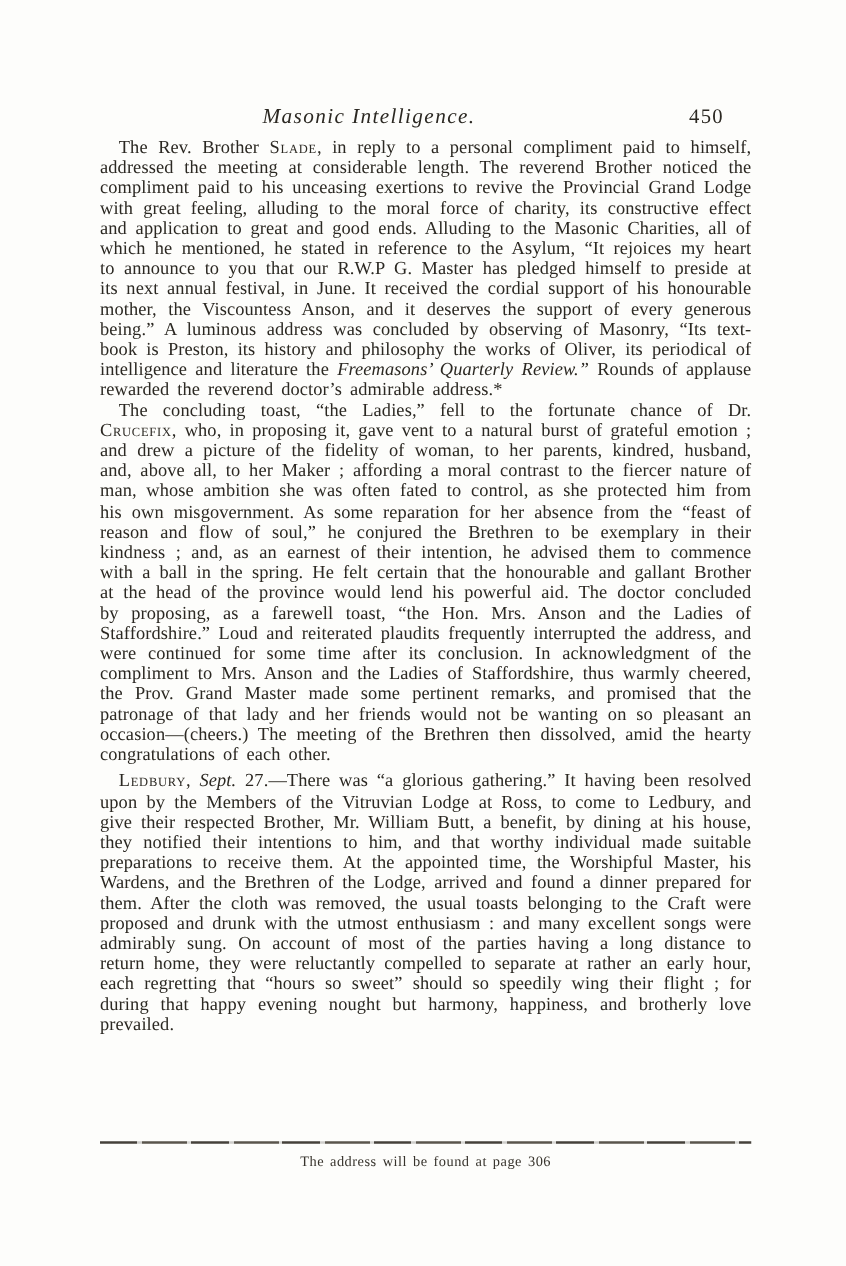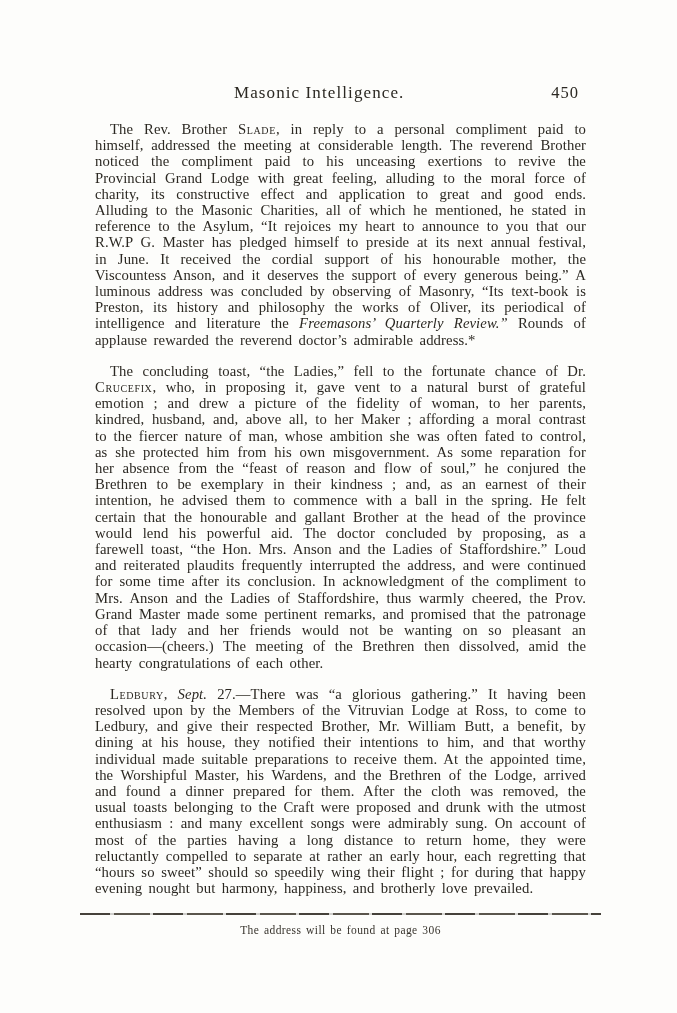--- a/index.html
+++ b/index.html
@@ -22,37 +22,38 @@
     top: 83px;
     width: 521px;
   }
   .running-head {
     position: relative;
     height: 23px;
     font-size: 17px;
   }
   .head-title {
     position: absolute;
-    left: 154px;
+    left: 130px;
     top: 0;
+    font-style: italic;
     letter-spacing: 1.1px;
     white-space: nowrap;
   }
   .page-num {
     position: absolute;
     right: 22px;
     top: 0;
     font-size: 16.5px;
     letter-spacing: 1px;
   }
   .article-body {
     margin-top: 4px;
   }
   .article-body p {
-    margin: 15px;
+    margin: 0;
     text-align: justify;
     text-indent: 15px;
     font-size: 14.7px;
     line-height: 16.2px;
     word-spacing: 2.6px;
     letter-spacing: 0.1px;
   }
   .article-body p.section {
     margin-top: 5px;
   }

